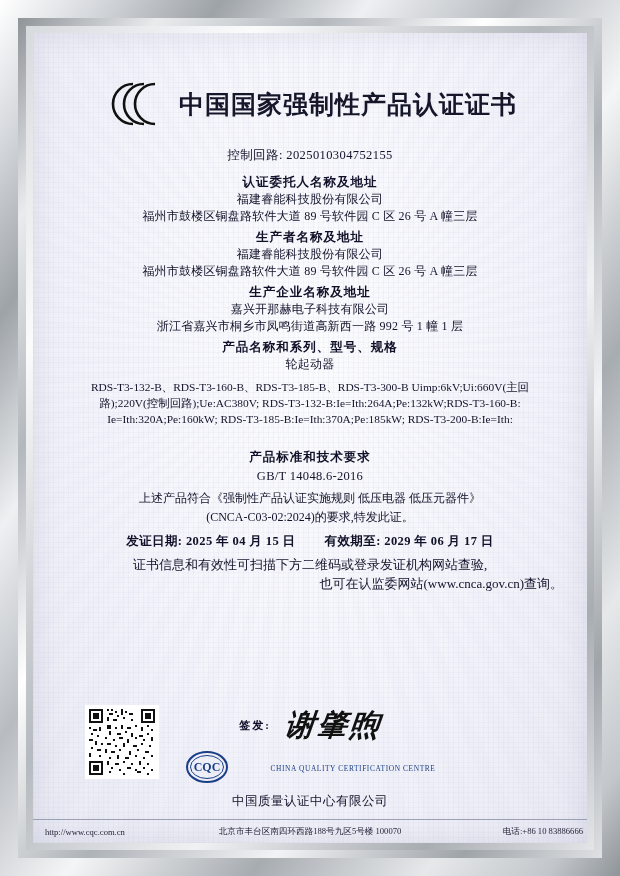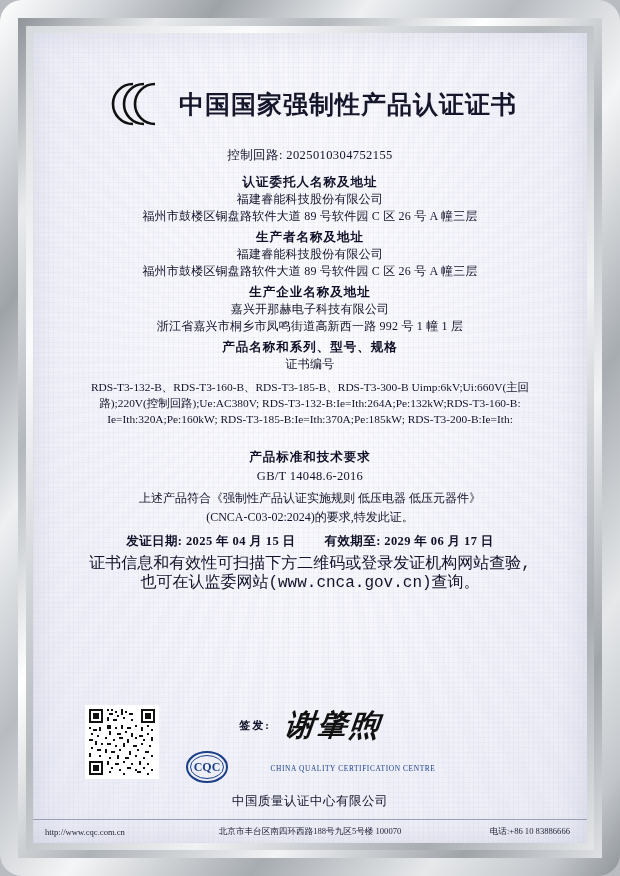--- a/index.html
+++ b/index.html
@@ -7,21 +7,20 @@
     width:620px;height:876px;
     background:#b9bcc0;
     font-family:"Liberation Serif", serif;
     overflow:hidden;
   }
   
   .frame{
     position:absolute;left:0;top:0;width:620px;height:876px;
     background:linear-gradient(125deg,#ffffff 0%,#d6d9dd 8%,#9ea3a8 18%,#eef0f2 30%,#b8bcc1 42%,#f4f5f6 55%,#a7acb1 70%,#e6e8ea 84%,#c2c6ca 94%,#8f9499 100%);
     box-sizing:border-box;
-    border-radius:22px;
   }
   .frame-inner-bevel{
     position:absolute;left:18px;top:18px;width:584px;height:840px;
     background:linear-gradient(125deg,#8f9499 0%,#e9ebed 12%,#b3b8bd 26%,#ffffff 40%,#aeb3b8 56%,#f2f3f5 72%,#9fa4a9 88%,#dfe1e4 100%);
     box-sizing:border-box;
   }
   .frame-inner-bevel2{
     position:absolute;left:26px;top:26px;width:568px;height:824px;
     background:linear-gradient(125deg,#d7dadd 0%,#fbfbfc 20%,#b5babe 45%,#f0f1f3 65%,#a8adb2 85%,#e3e5e7 100%);
     box-sizing:border-box;
@@ -77,21 +76,21 @@
   .rule{
     position:absolute;left:32px;width:490px;text-align:center;
     font-size:12px;color:#12132a;line-height:19px;
   }
   .dates{
     position:absolute;left:0;width:554px;text-align:center;
     font-size:12.5px;font-weight:bold;color:#101128;letter-spacing:.4px;
   }
   .note{
     position:absolute;left:24px;width:506px;text-align:center;
-    font-size:16px;color:#12132a;line-height:19px;font-family:Liberation Mono, monospace;
+    font-size:13px;color:#12132a;line-height:19px;
   }
   
   .qr{
     position:absolute;left:52px;top:672px;width:74px;height:74px;
     background:#fff;
     padding:2px;box-sizing:border-box;
   }
   .qr svg{display:block;}
   
   .sign-row{
@@ -129,21 +128,21 @@
   }
   
   .footer{
     position:absolute;left:0;top:786px;width:554px;height:24px;
     border-top:1px solid #9aa0b4;
     display:flex;align-items:center;
     font-size:8.6px;color:#1d1f33;
   }
   .footer .f-left{position:absolute;left:12px;}
   .footer .f-mid{position:absolute;left:0;width:554px;text-align:center;}
-  .footer .f-right{position:absolute;right:17px;padding-left:24px;}
+  .footer .f-right{position:absolute;right:4px;padding-left:24px;}
 </style>
 </head>
 <body>
 
 <div class="frame">
   <div class="frame-inner-bevel"></div>
   <div class="frame-inner-bevel2"></div>
 
   <div class="paper">
     <div class="guilloche"></div>
@@ -179,21 +178,21 @@
     </div>
 
     <div class="block" style="top:251px;">
       <div class="lbl">生产企业名称及地址</div>
       <div class="val">嘉兴开那赫电子科技有限公司</div>
       <div class="val">浙江省嘉兴市桐乡市凤鸣街道高新西一路 992 号 1 幢 1 层</div>
     </div>
 
     <div class="block" style="top:306px;">
       <div class="lbl">产品名称和系列、型号、规格</div>
-      <div class="val">证书编号</div>
+      <div class="val">轮起动器</div>
     </div>
 
     <div class="spec" style="top:346px;">RDS-T3-132-B、RDS-T3-160-B、RDS-T3-185-B、RDS-T3-300-B   Uimp:6kV;Ui:660V(主回</div>
     <div class="spec" style="top:362px;">路);220V(控制回路);Ue:AC380V;  RDS-T3-132-B:Ie=Ith:264A;Pe:132kW;RDS-T3-160-B:</div>
     <div class="spec" style="top:378px;">Ie=Ith:320A;Pe:160kW;  RDS-T3-185-B:Ie=Ith:370A;Pe:185kW;  RDS-T3-200-B:Ie=Ith:</div>
 
     <div class="block" style="top:416px;">
       <div class="std-lbl">产品标准和技术要求</div>
       <div class="std-val" style="margin-top:3px;">GB/T 14048.6-2016</div>
     </div>
@@ -203,21 +202,21 @@
 
     <div class="dates" style="top:500px;">
       <span>发证日期:</span>
       <span>2025 年 04 月 15 日</span>
       <span style="display:inline-block;width:22px;"></span>
       <span>有效期至:</span>
       <span>2029 年 06 月 17 日</span>
     </div>
 
     <div class="note" style="top:522px;">证书信息和有效性可扫描下方二维码或登录发证机构网站查验,</div>
-    <div class="note" style="top:541px;">也可在认监委网站(www.cnca.gov.cn)查询。</div>
+    <div class="note" style="top:541px;text-align:right;">也可在认监委网站(www.cnca.gov.cn)查询。</div>
 
     <div class="qr">
       <svg width="70" height="70" viewBox="0 0 35 35" shape-rendering="crispEdges">
         <rect width="35" height="35" fill="#fff"></rect>
         <g fill="#111">
           <rect x="1" y="1" width="7" height="7"></rect>
             <rect x="2" y="2" width="5" height="5" fill="#fff"></rect>
             <rect x="3" y="3" width="3" height="3"></rect>
           <rect x="27" y="1" width="7" height="7"></rect>
             <rect x="28" y="2" width="5" height="5" fill="#fff"></rect>

